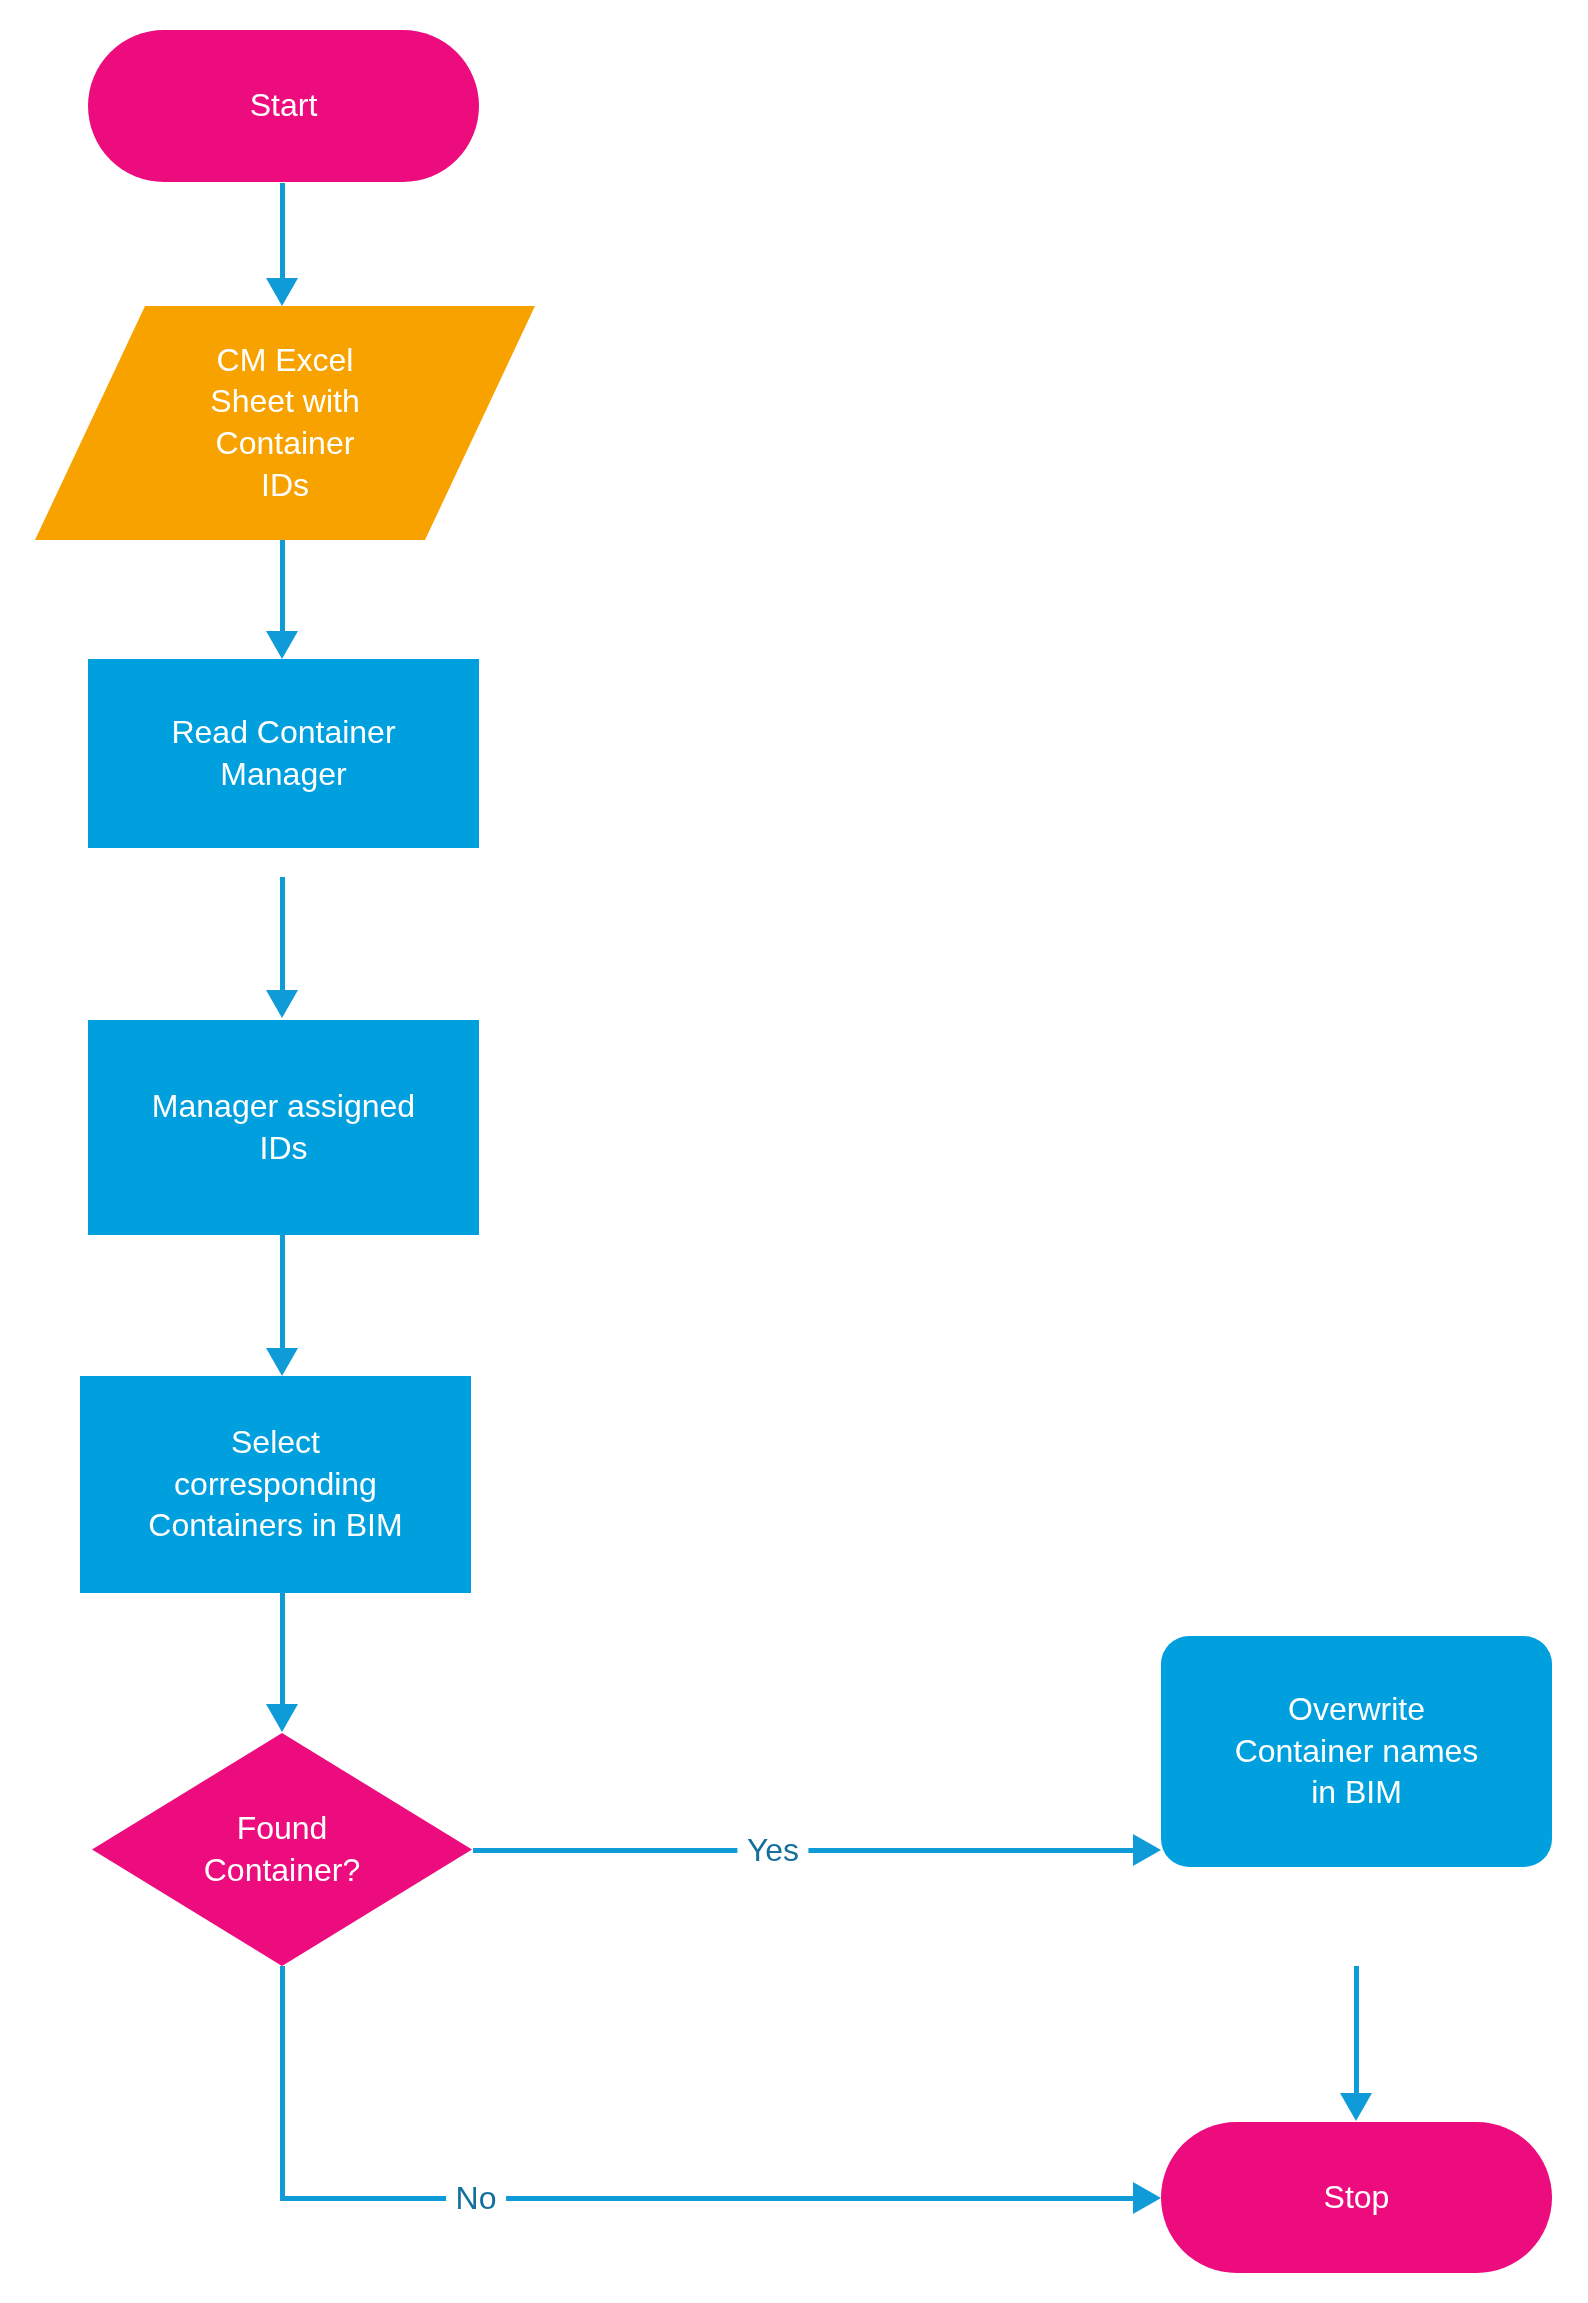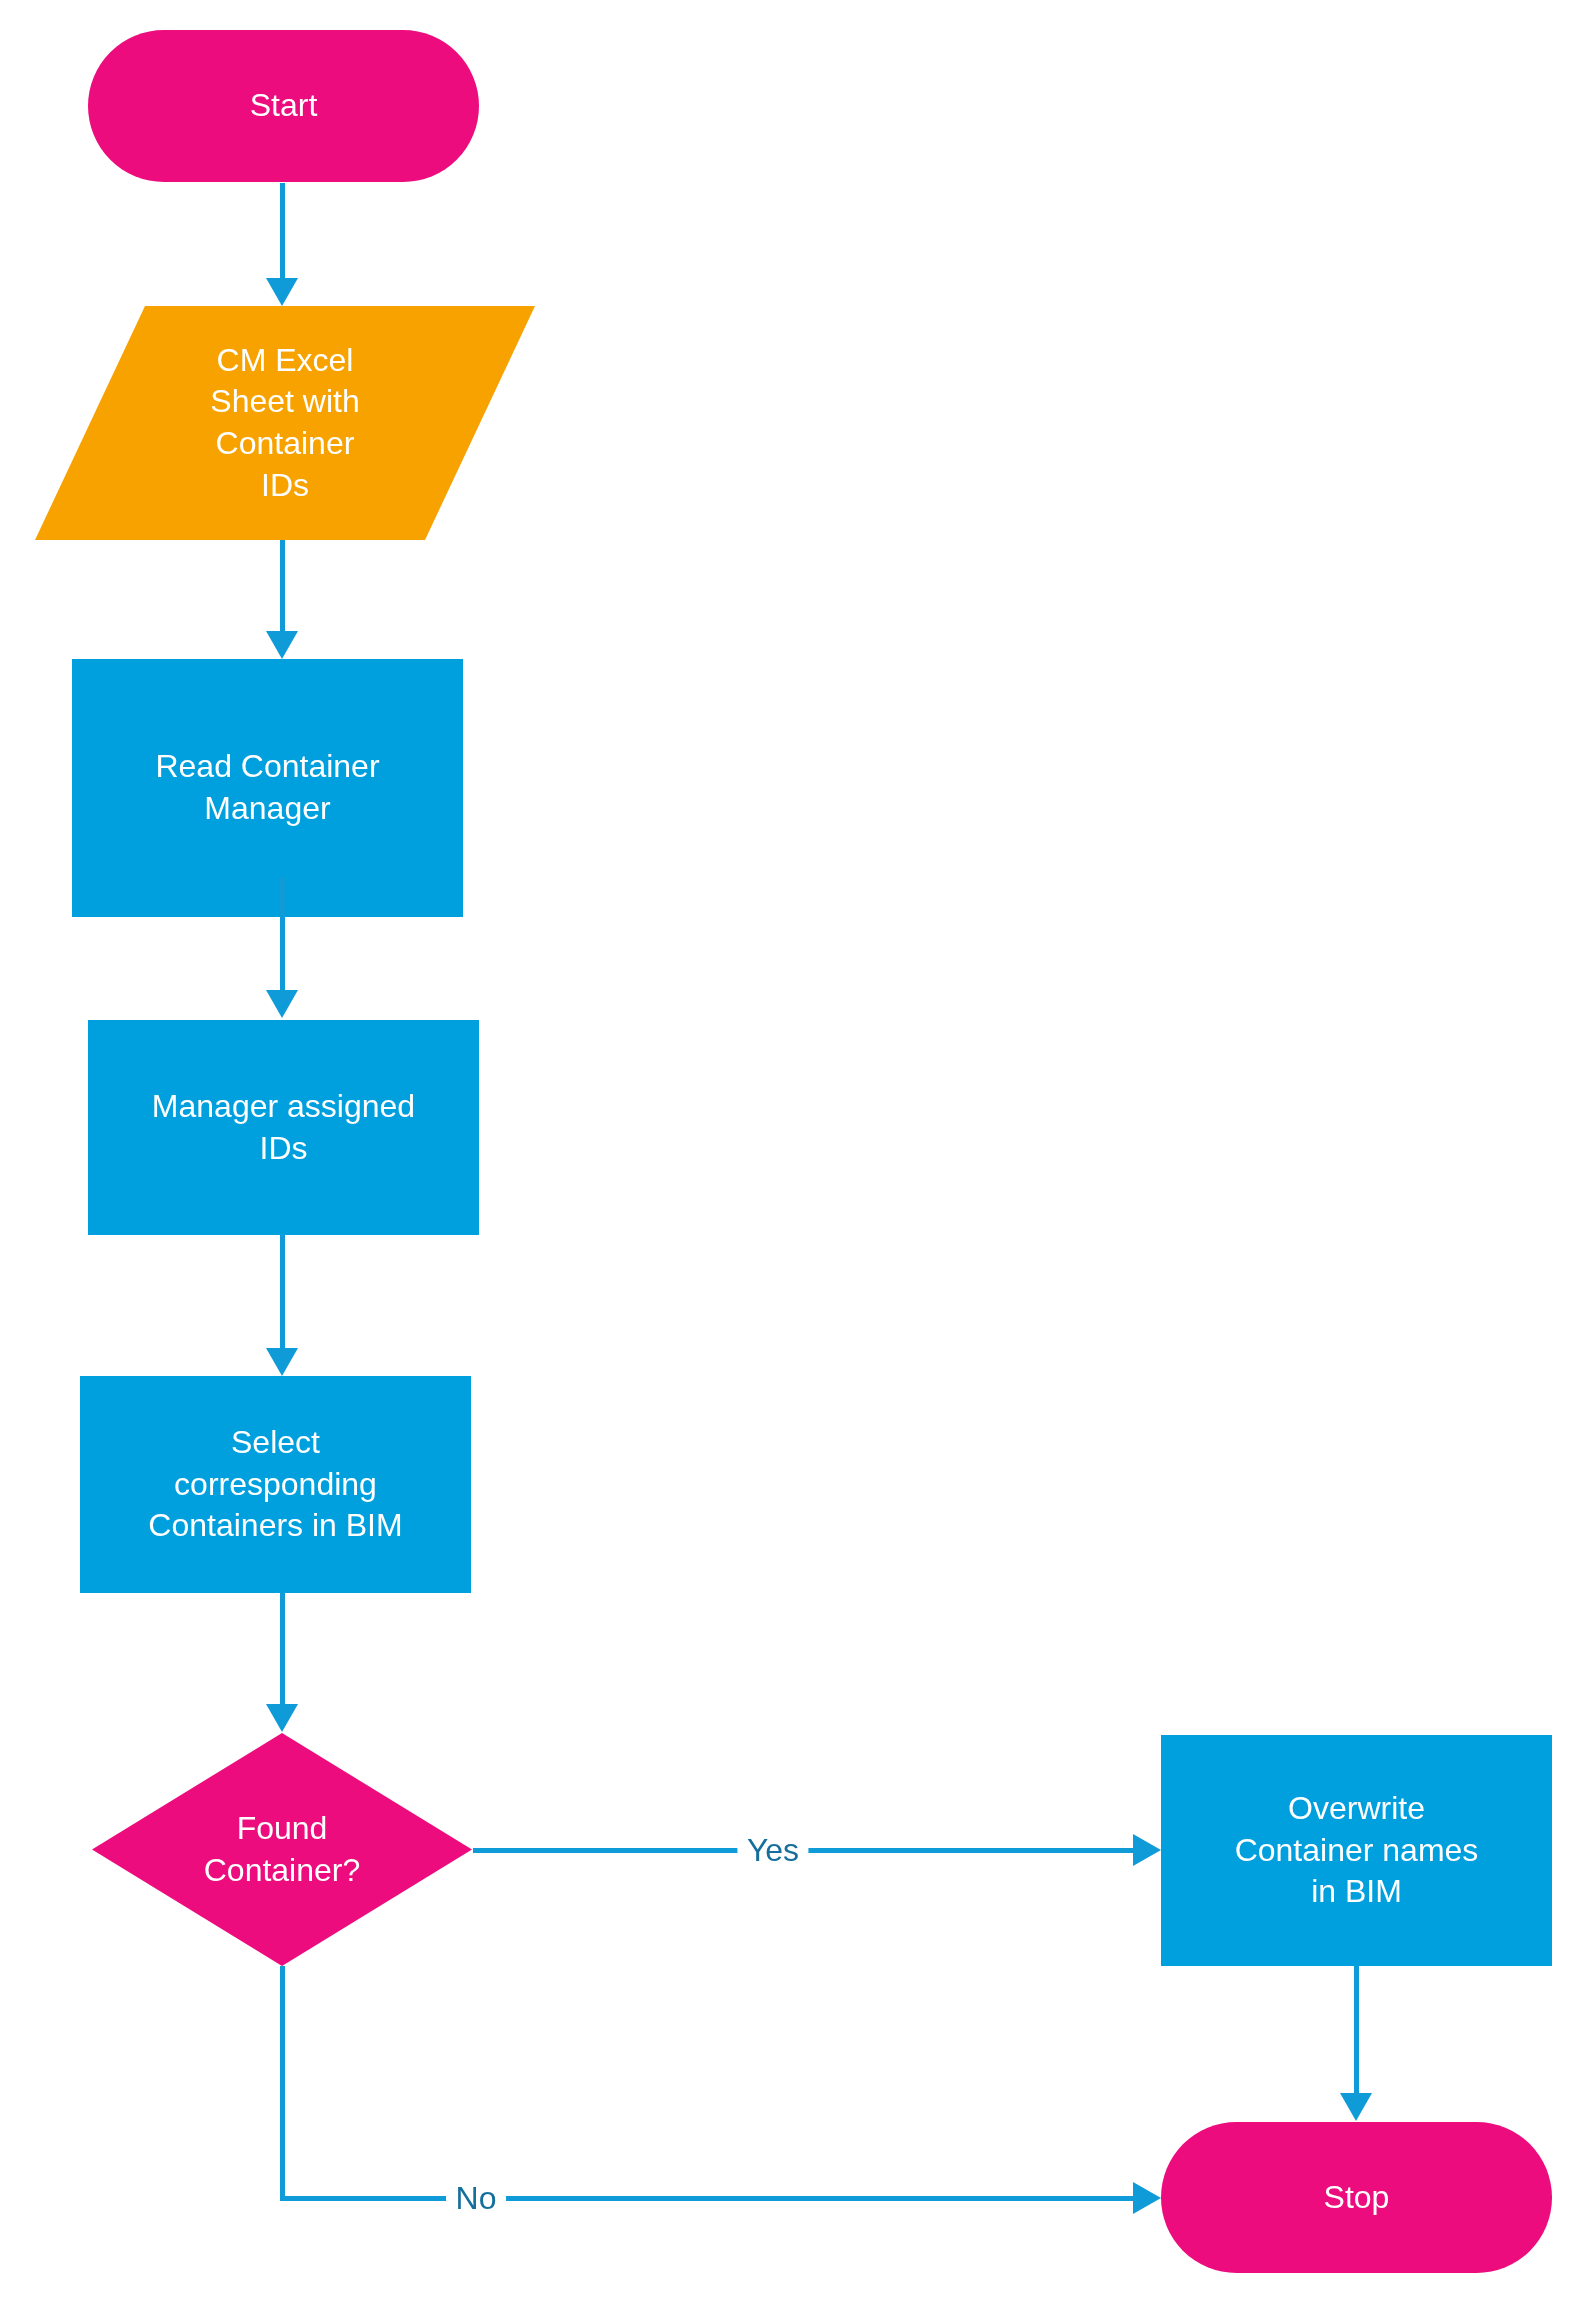--- a/index.html
+++ b/index.html
@@ -55,21 +55,21 @@
 Sheet with
 Container
 IDs</span>
   </div>
 
   <div>
     <div class="vline" style="left:280px;top:540px;width:4.8px;height:91px;"></div>
     <div class="arrowhead-down" style="left:266px;top:631px;"></div>
   </div>
 
-  <div class="node process" style="left:72px;top:659px;width:391px;height:258px;justify-content:center;">
+  <div class="node process" style="left:88px;top:659px;width:391px;height:189px;justify-content:center;">
     <span class="node-label">Read Container
 Manager</span>
   </div>
 
   <div>
     <div class="vline" style="left:280px;top:877px;width:4.8px;height:114px;"></div>
     <div class="arrowhead-down" style="left:266px;top:990px;"></div>
   </div>
 
   <div class="node process" style="left:88px;top:1020px;width:391px;height:215px;">
@@ -97,21 +97,21 @@
     <span class="node-label">Found
 Container?</span>
   </div>
 
   <div>
     <div class="hline" style="left:473px;top:1848px;width:660px;height:4.8px;"></div>
     <div class="arrowhead-right" style="left:1133px;top:1834px;"></div>
     <span class="edge-label" style="left:773px;top:1850px;">Yes</span>
   </div>
 
-  <div class="node process" style="left:1161px;top:1735px;width:391px;height:231px;">
+  <div class="node process" style="left:1161px;top:1636px;width:391px;height:231px;border-radius:28px;">
     <span class="node-label">Overwrite
 Container names
 in BIM</span>
   </div>
 
   <div>
     <div class="vline" style="left:1354px;top:1966px;width:4.8px;height:128px;"></div>
     <div class="arrowhead-down" style="left:1340px;top:2093px;"></div>
   </div>
 

